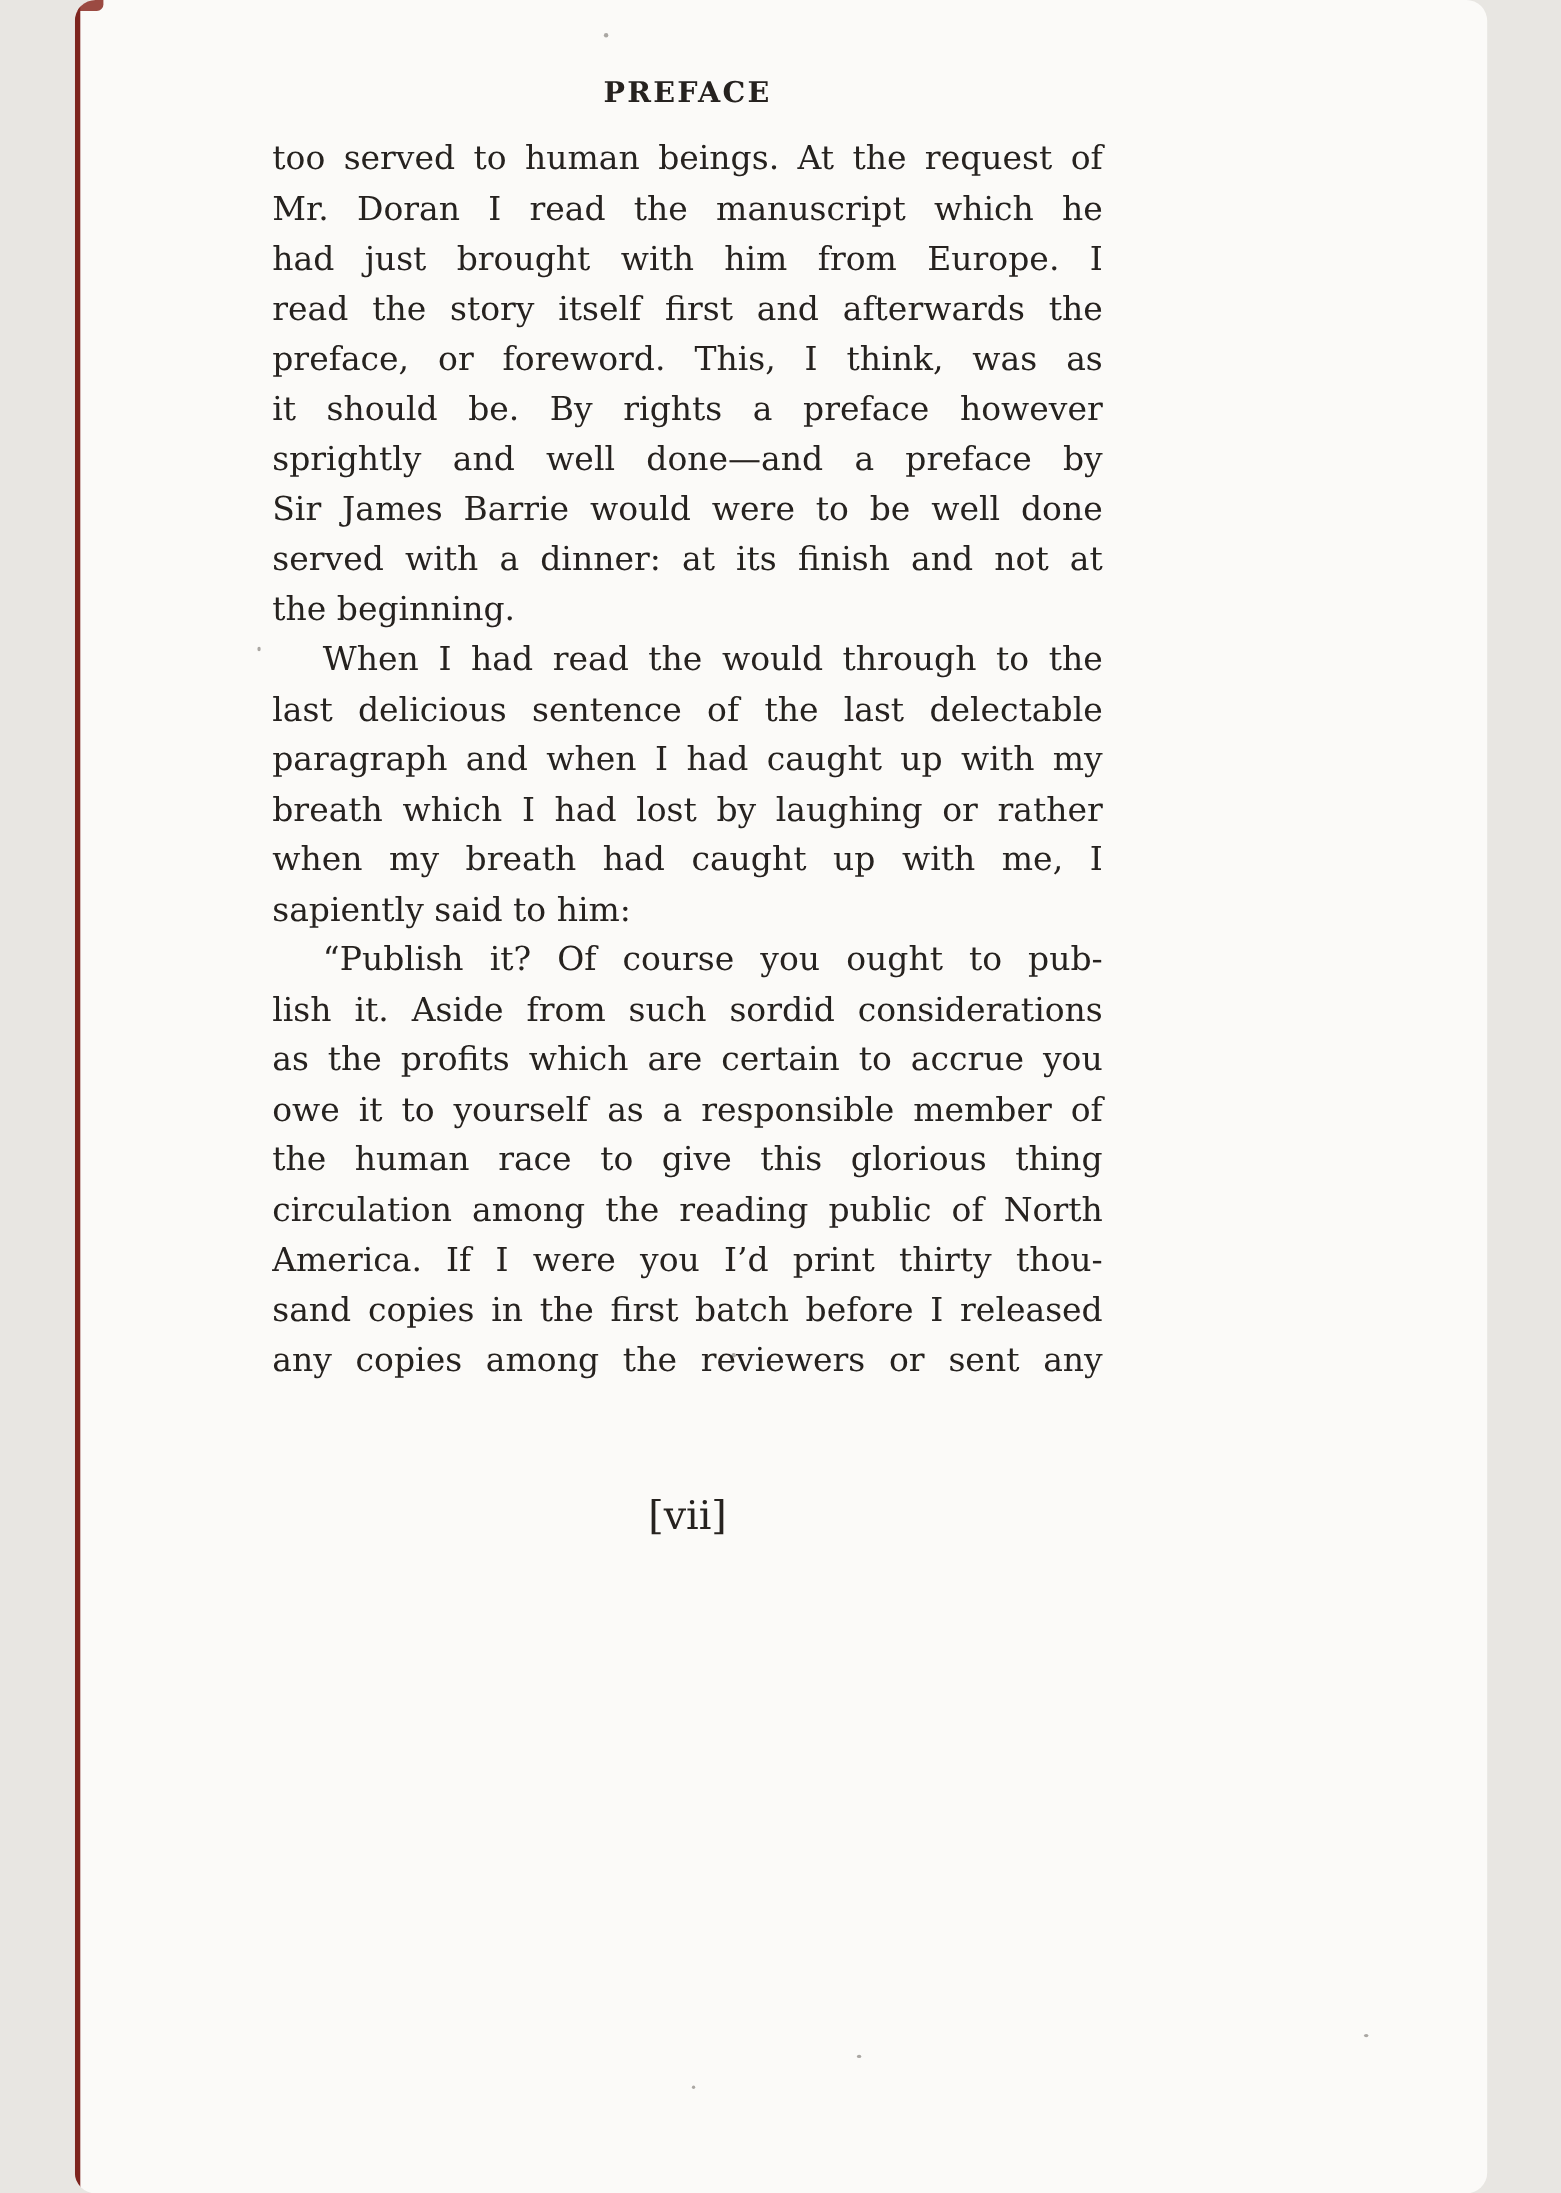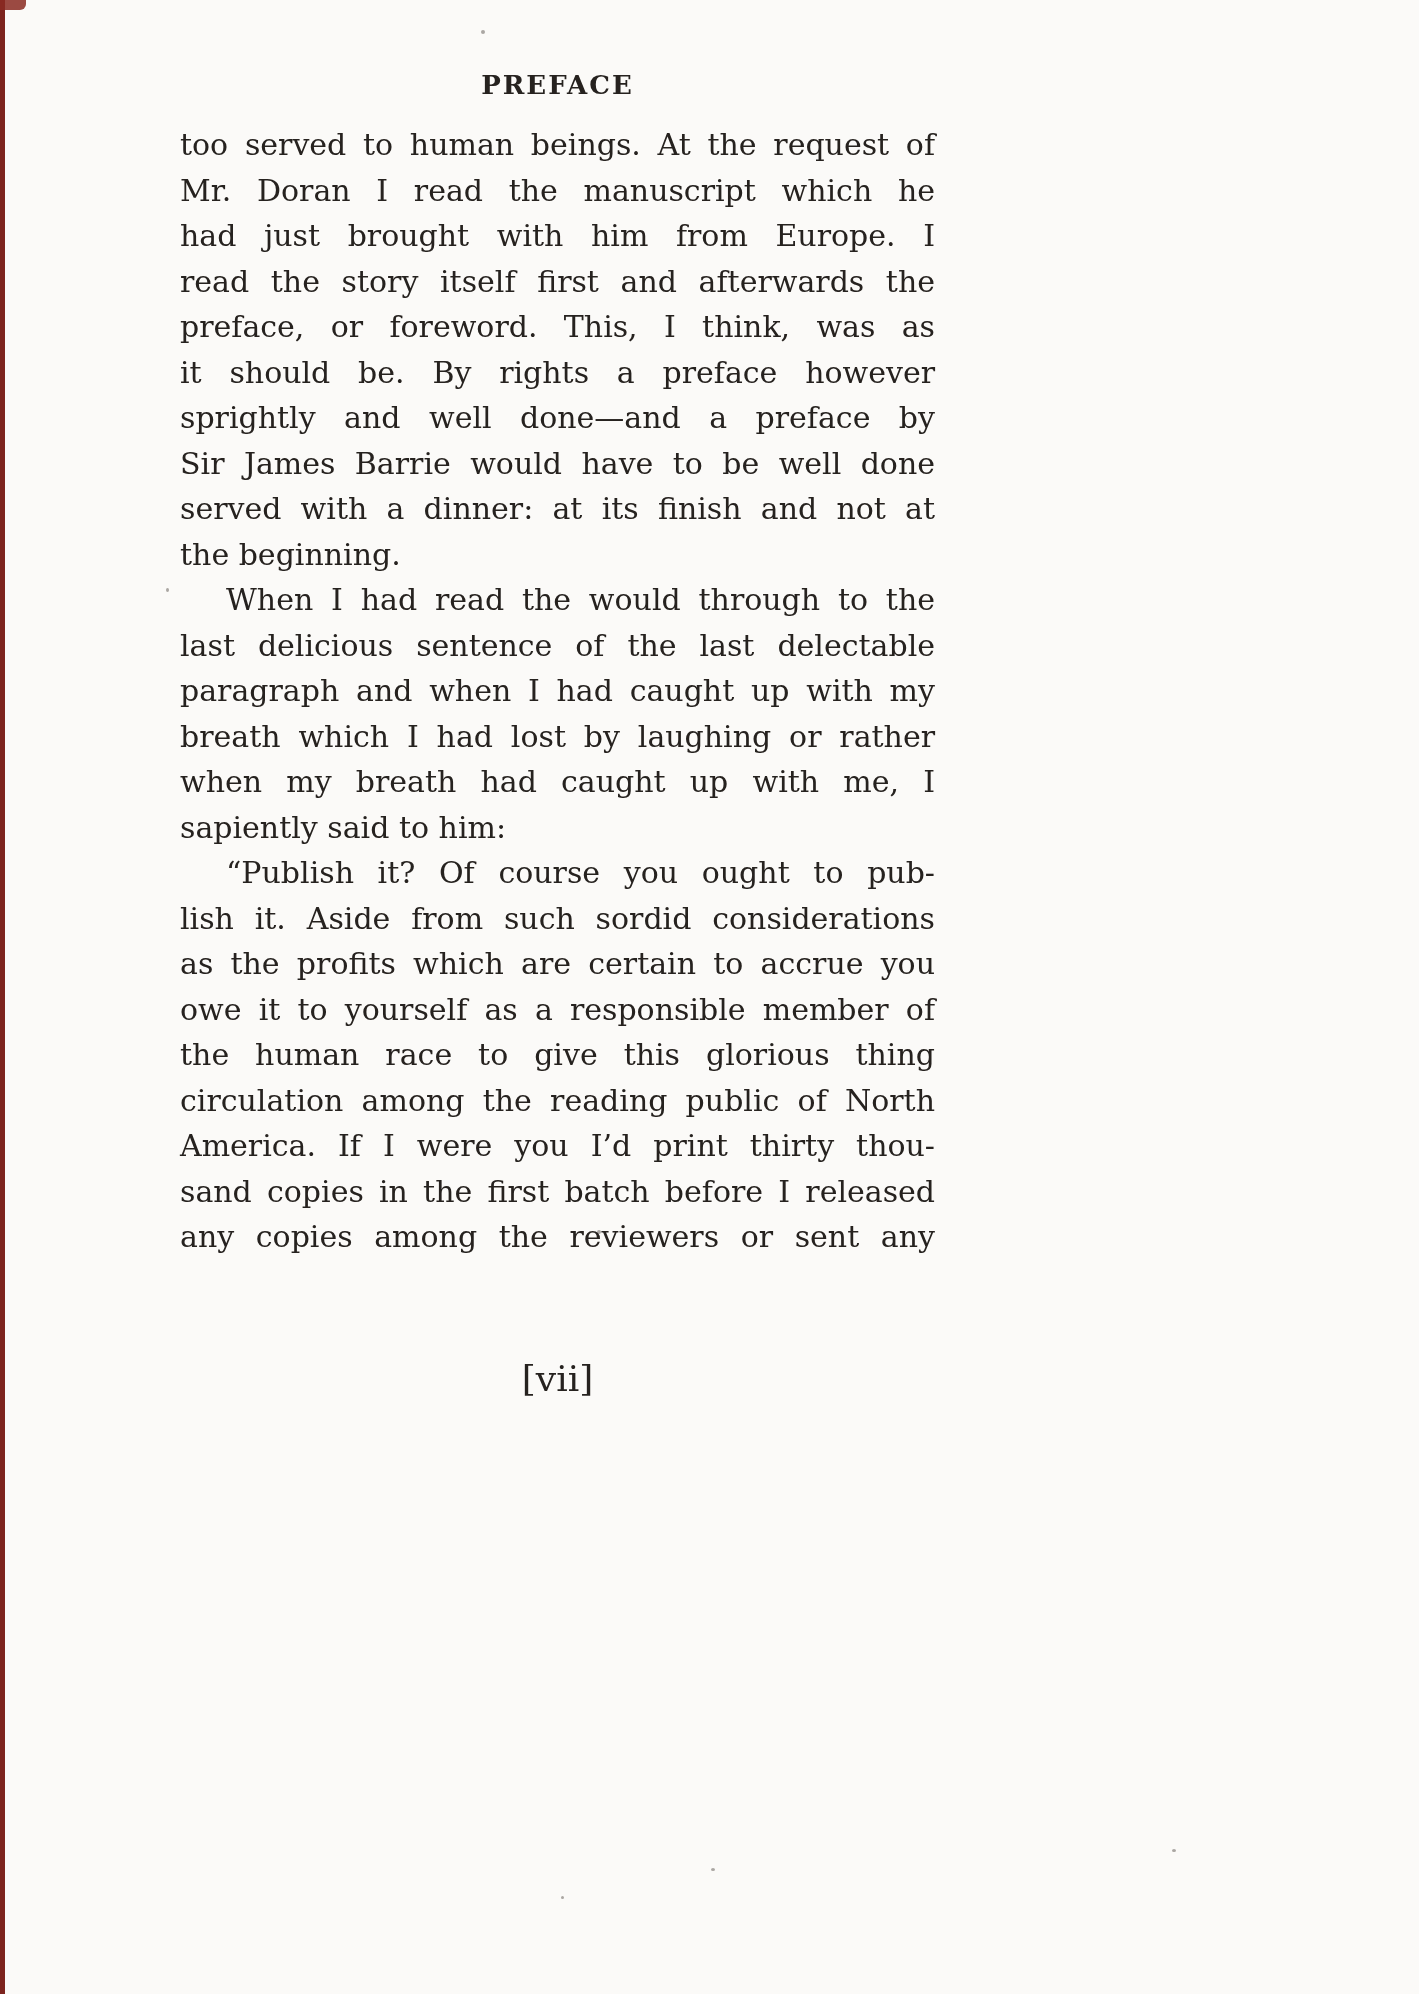--- a/index.html
+++ b/index.html
@@ -2,27 +2,28 @@
 <html><head>
 <meta charset="utf-8">
 <style>
   html, body {
     margin: 0;
     padding: 0;
     background: #e8e6e2;
   }
   .page {
     position: relative;
-    width: 1419px;
+    width: 1284px;
     height: 1994px;
     margin: 0 auto;
     background: #fbfaf8;
     font-family: "DejaVu Serif", "Liberation Serif", serif;
     color: #26221f;
     overflow: hidden;
+    border-radius: 19px;
   }
   .scan-edge {
     position: absolute;
     left: 0;
     top: 0;
     width: 5px;
     height: 100%;
     background: #7d241e;
   }
   .scan-corner {
@@ -97,21 +98,21 @@
 
   <div class="text-block">
       <div class="paragraph">
         <div class="line">too served to human beings.  At the request of</div>
         <div class="line">Mr. Doran I read the manuscript which he</div>
         <div class="line">had just brought with him from Europe.  I</div>
         <div class="line">read the story itself first and afterwards the</div>
         <div class="line">preface, or foreword.  This, I think, was as</div>
         <div class="line">it should be.  By rights a preface however</div>
         <div class="line">sprightly and well done—and a preface by</div>
-        <div class="line">Sir James Barrie would have to be well done</div>
+        <div class="line">Sir James Barrie would were to be well done</div>
         <div class="line">served with a dinner: at its finish and not at</div>
         <div class="line last">the beginning.</div>
       </div>
       <div class="paragraph">
         <div class="line indent">When I had read the would through to the</div>
         <div class="line">last delicious sentence of the last delectable</div>
         <div class="line">paragraph and when I had caught up with my</div>
         <div class="line">breath which I had lost by laughing or rather</div>
         <div class="line">when my breath had caught up with me, I</div>
         <div class="line last">sapiently said to him:</div>

